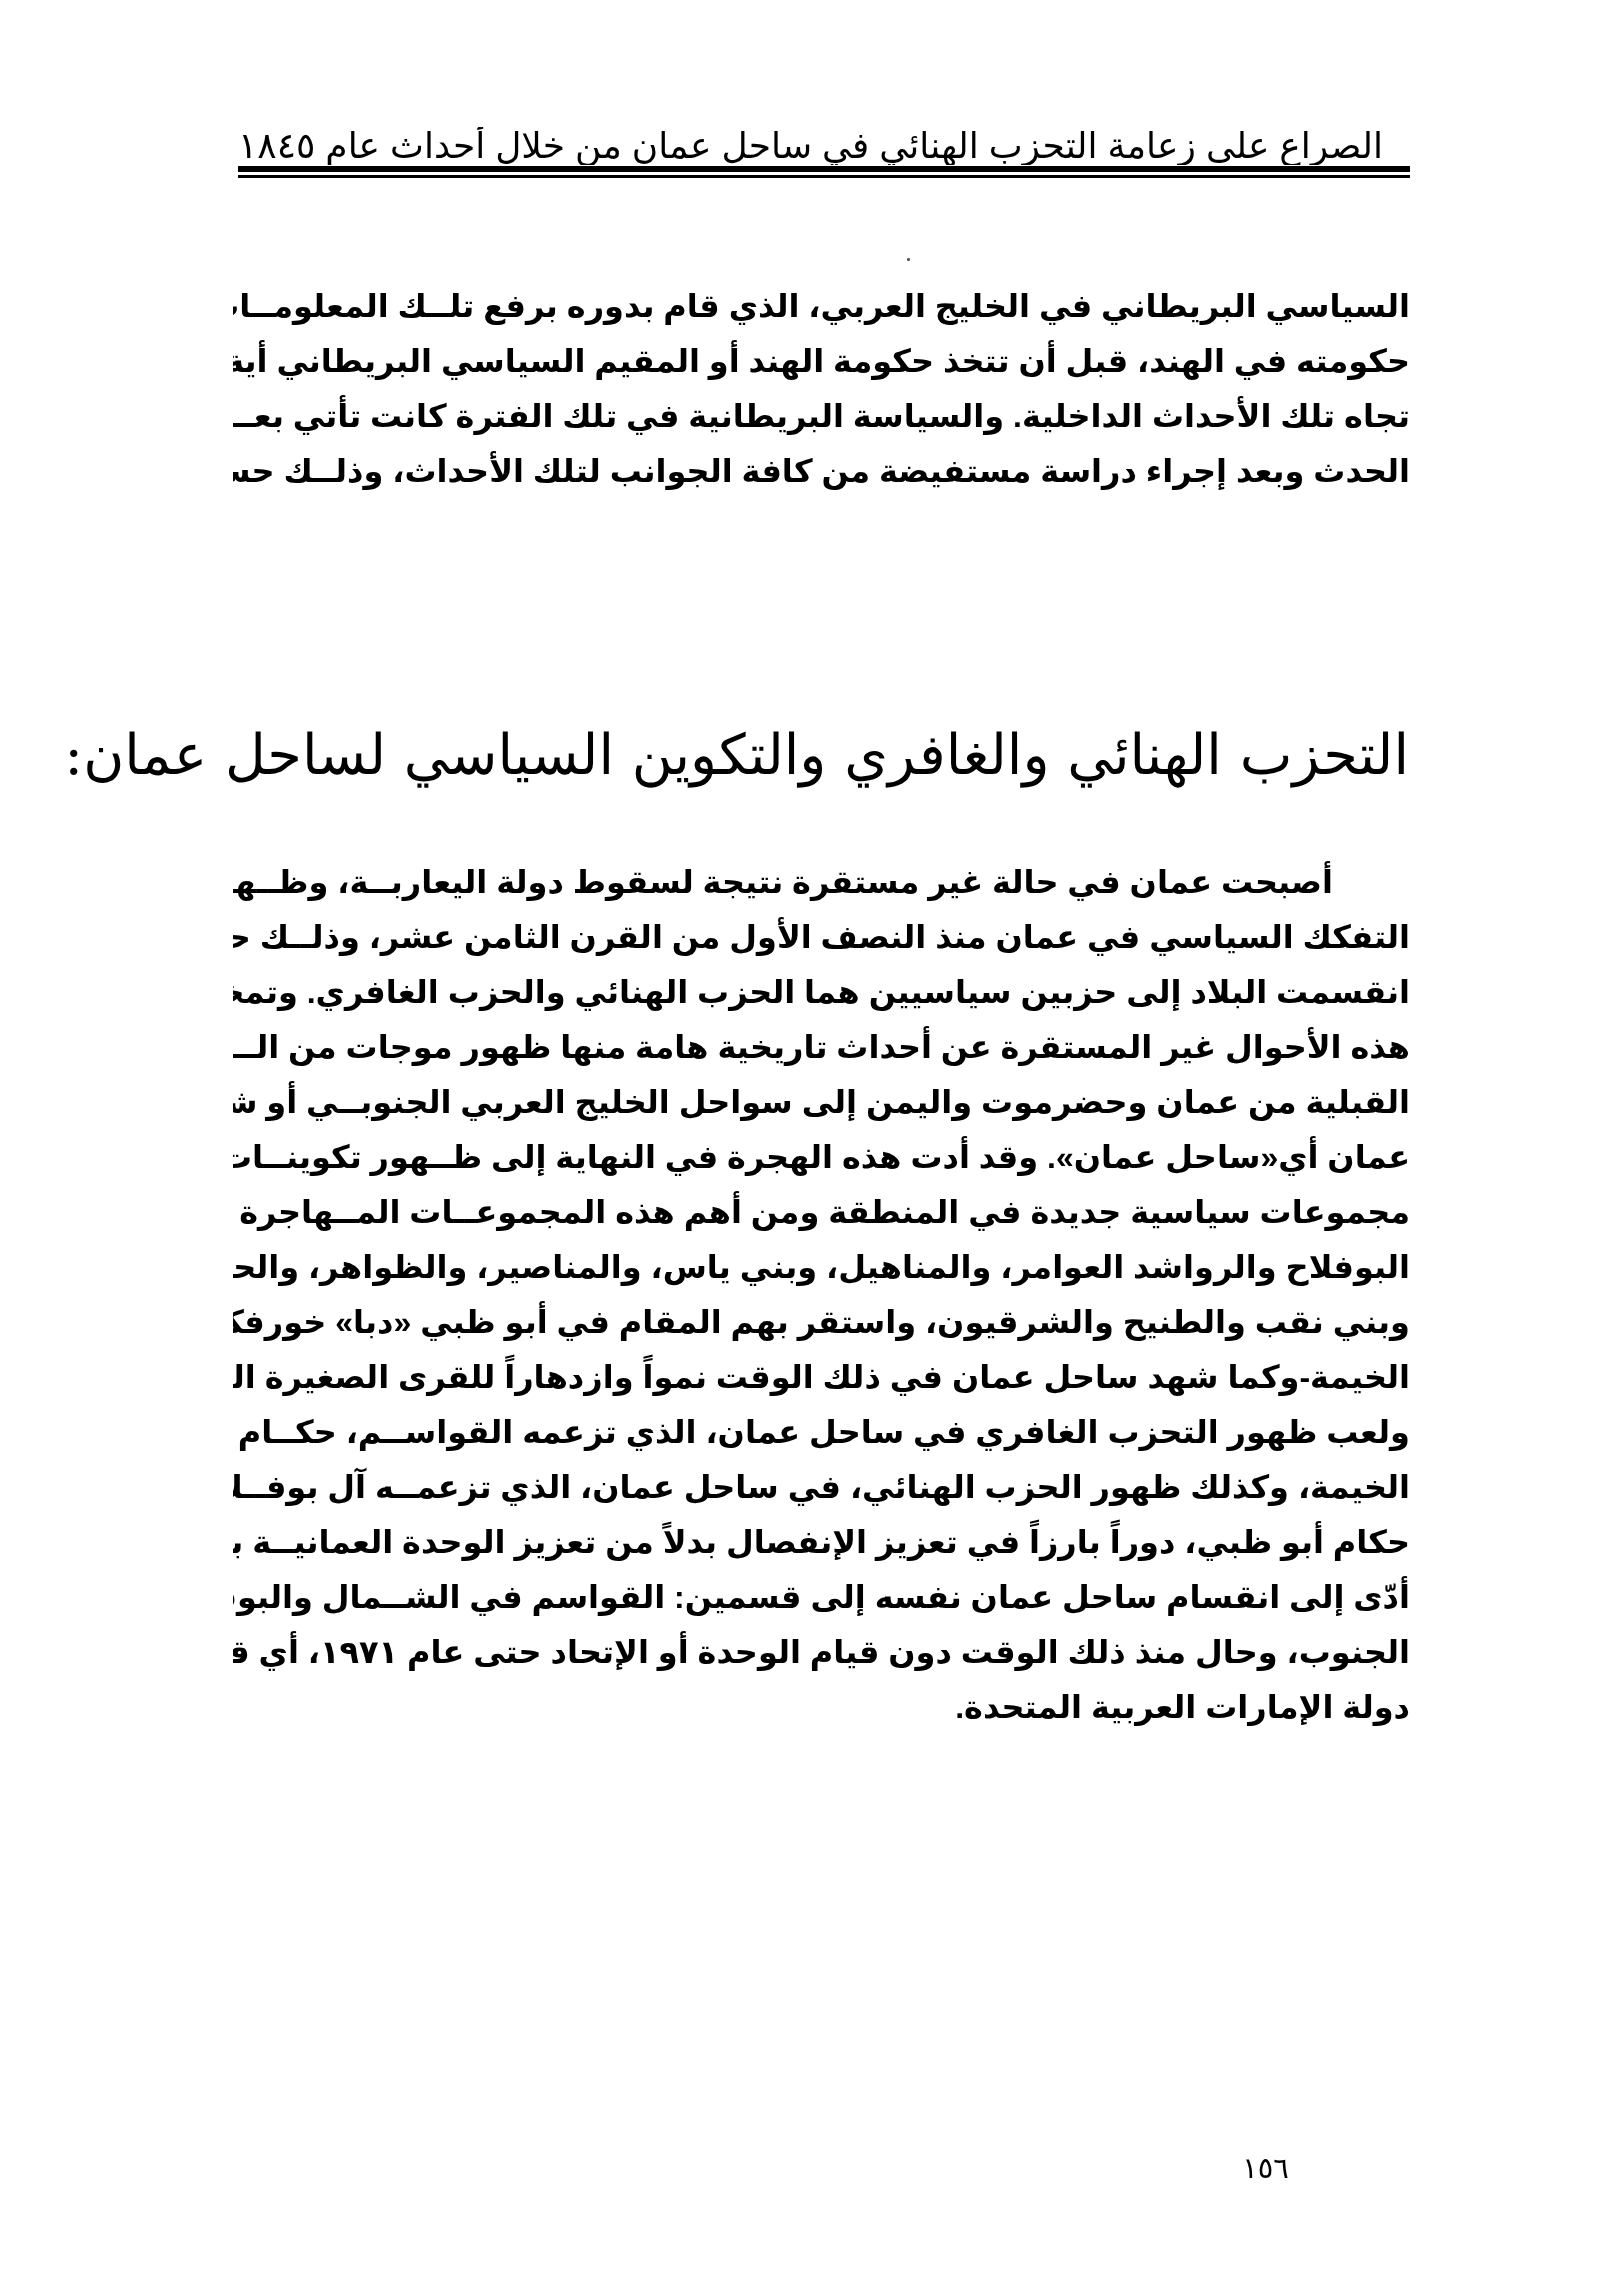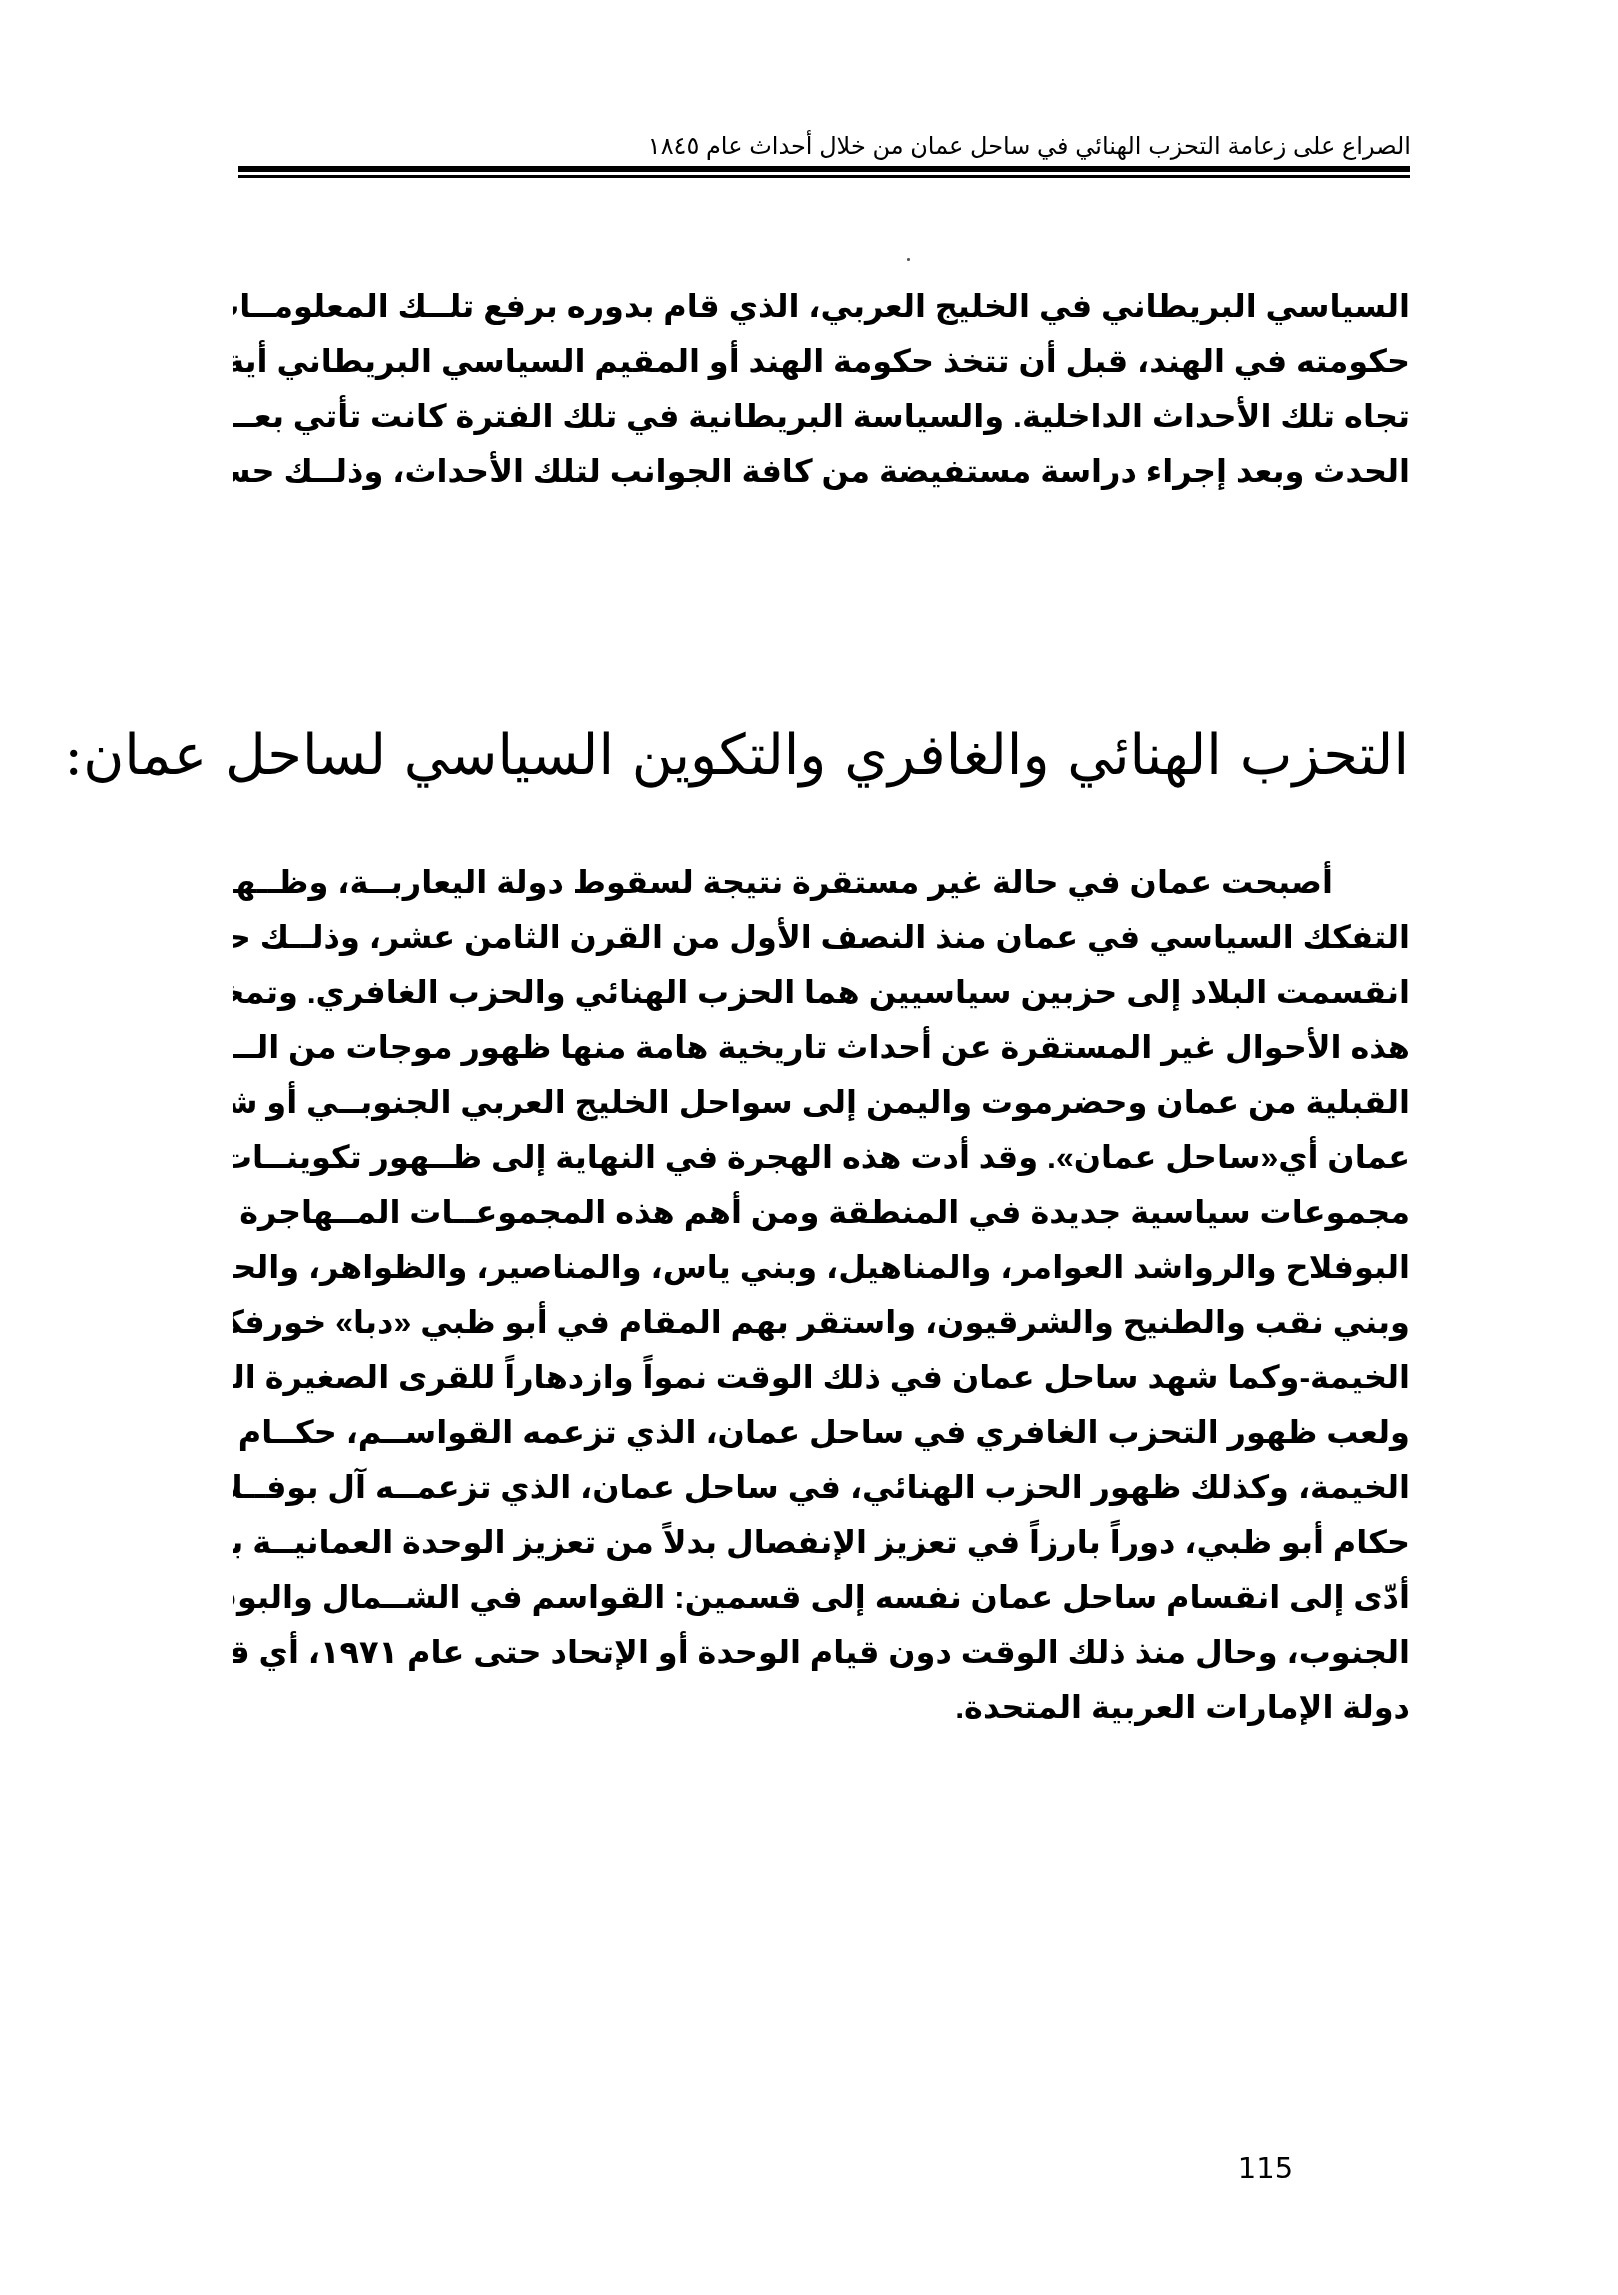--- a/index.html
+++ b/index.html
@@ -14,23 +14,23 @@
     overflow: hidden;
     font-family: "DejaVu Sans", "Liberation Sans", sans-serif;
     color: #000000;
   }
   .running-header {
     position: absolute;
     left: 238px;
     width: 1173px;
     top: 127px;
     height: 38px;
-    text-align: right;
+    text-align: left;
     font-family: "Liberation Sans", "DejaVu Sans", sans-serif;
-    font-size: 24px;
+    font-size: 36px;
     line-height: 38px;
     white-space: nowrap;
     overflow: hidden;
   }
   .header-rule-thick {
     position: absolute;
     left: 238px;
     width: 1172px;
     top: 166px;
     height: 6px;
@@ -132,14 +132,14 @@
   <span class="line">وبني نقب والطنيح والشرقيون، واستقر بهم المقام في أبو ظبي «دبا» خورفكان-رأس</span>
   <span class="line">الخيمة-وكما شهد ساحل عمان في ذلك الوقت نمواً وازدهاراً للقرى الصغيرة القديمة.</span>
   <span class="line">ولعب ظهور التحزب الغافري في ساحل عمان، الذي تزعمه القواســم، حكــام رأس</span>
   <span class="line">الخيمة، وكذلك ظهور الحزب الهنائي، في ساحل عمان، الذي تزعمــه آل بوفــلاح،</span>
   <span class="line">حكام أبو ظبي، دوراً بارزاً في تعزيز الإنفصال بدلاً من تعزيز الوحدة العمانيــة بــل</span>
   <span class="line">أدّى إلى انقسام ساحل عمان نفسه إلى قسمين: القواسم في الشــمال والبوفــلاح فــي</span>
   <span class="line">الجنوب، وحال منذ ذلك الوقت دون قيام الوحدة أو الإتحاد حتى عام ١٩٧١، أي قيــام</span>
   <span class="line last">دولة الإمارات العربية المتحدة.</span>
 </div>
 
-<div class="page-number">115</div>
+<div class="page-number">١٥٦</div>
 
 
 </body></html>

